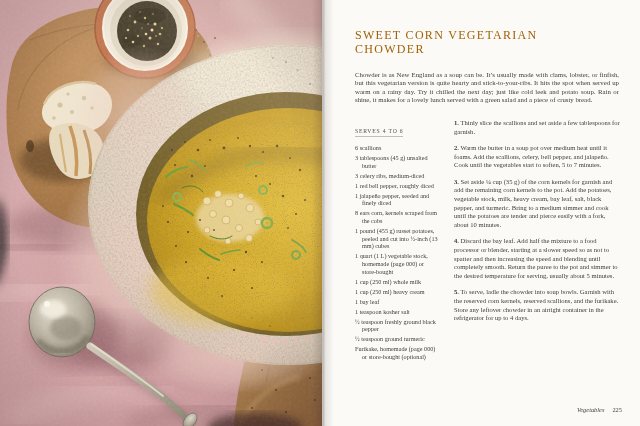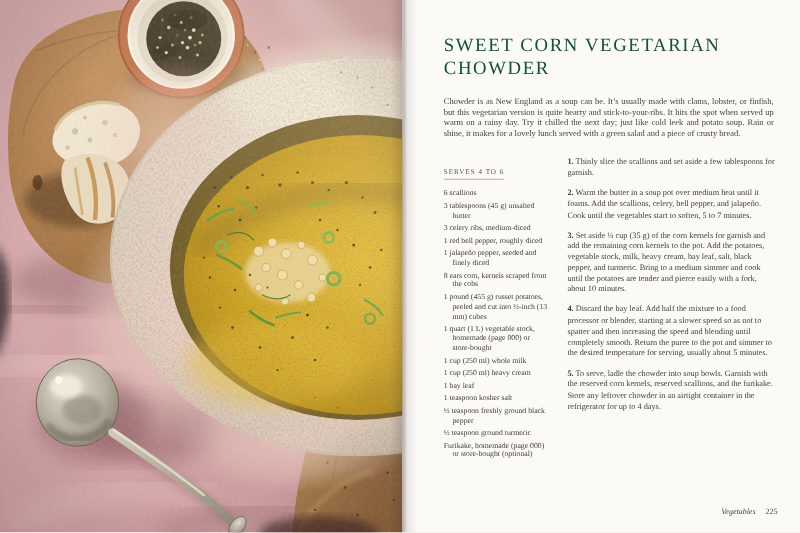--- a/index.html
+++ b/index.html
@@ -2,21 +2,21 @@
 <html><head>
 <meta charset="utf-8">
 <style>
   html,body{margin:0;padding:0;background:#e9e7e2;}
   .spread{position:relative;width:640px;height:426px;overflow:hidden;background:#fbfaf6;font-family:"Liberation Serif","DejaVu Serif",serif;}
   .page-left{position:absolute;left:0;top:0;width:322px;height:426px;overflow:hidden;}
   .page-left svg{display:block;}
   .gutter{position:absolute;left:312px;top:0;width:22px;height:426px;z-index:6;pointer-events:none;
     background:linear-gradient(90deg,rgba(60,40,40,0) 0%,rgba(60,40,40,.16) 42%,rgba(35,25,25,.30) 50%,rgba(60,40,40,.10) 62%,rgba(60,40,40,0) 100%);}
   .page-right{position:absolute;left:322px;top:0;width:318px;height:426px;background:#fbfaf6;box-sizing:border-box;padding:28px 20px 0 33px;}
-  .recipe-title{margin:0;width:252px;font-size:15px;line-height:1.2;font-weight:400;letter-spacing:1.3px;color:#14532d;}
+  .recipe-title{margin:0;width:252px;font-size:12px;line-height:1.2;font-weight:400;letter-spacing:1.3px;color:#a16207;}
   .intro{margin:14px 0 0;width:264px;font-size:6.8px;line-height:1.26;color:#403d38;text-align:justify;}
   .columns{display:flex;margin-top:14px;}
   .col-ing{flex:none;width:84px;}
   .serves{display:inline-block;font-size:5.7px;letter-spacing:.8px;color:#555249;border-bottom:1px solid #c4bfb4;padding-bottom:2px;}
   ul.ingredients{list-style:none;margin:7px 0 0;padding:0;font-size:6.2px;line-height:1.24;color:#403d38;}
   ul.ingredients li{margin:0 0 2.3px;padding-left:7px;text-indent:-7px;}
   .col-steps{margin-left:15px;width:184px;font-size:6.6px;line-height:1.32;color:#403d38;}
   .col-steps .step{margin:0 0 7.5px;}
   .step b{font-weight:700;}
   .footer{position:absolute;right:18px;bottom:13px;font-size:6.4px;color:#45423c;}

